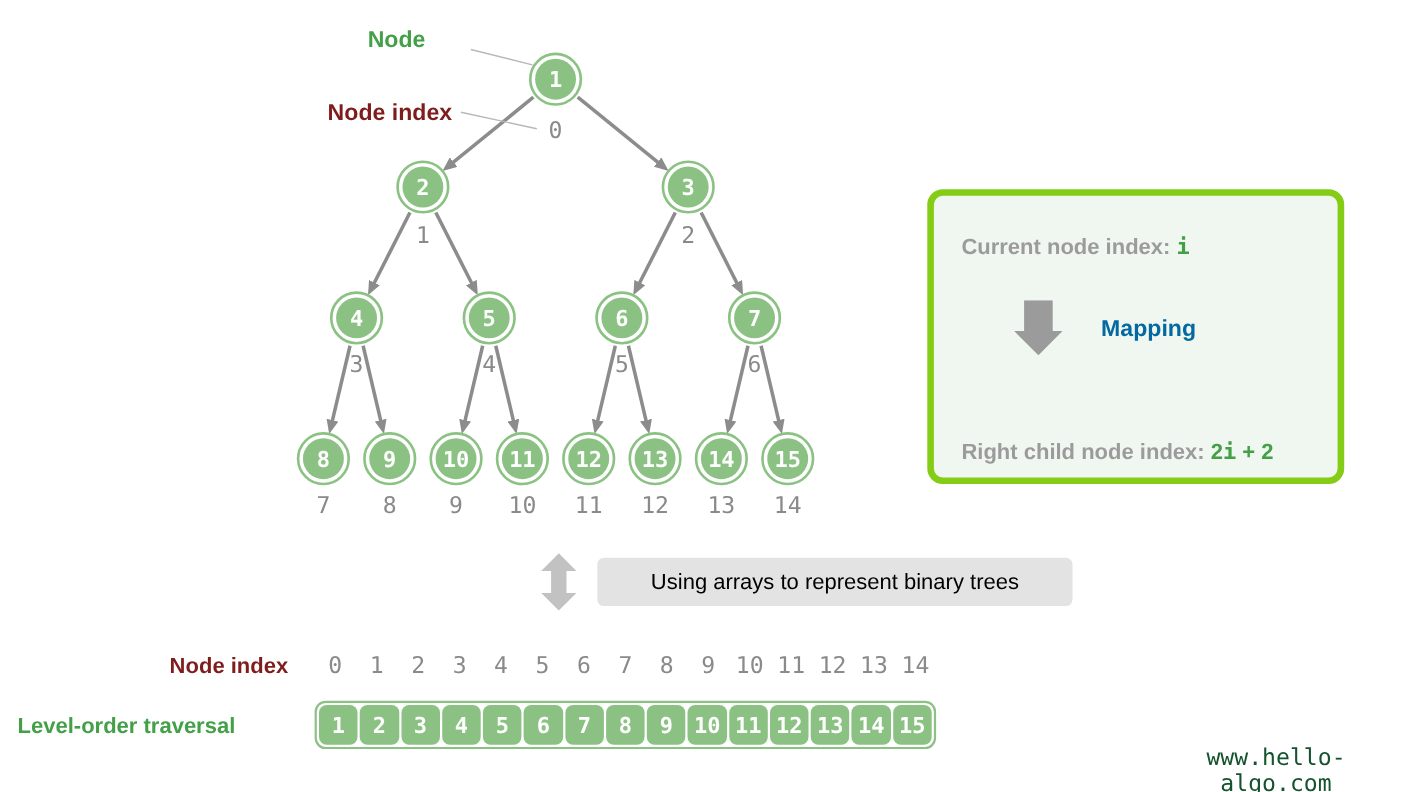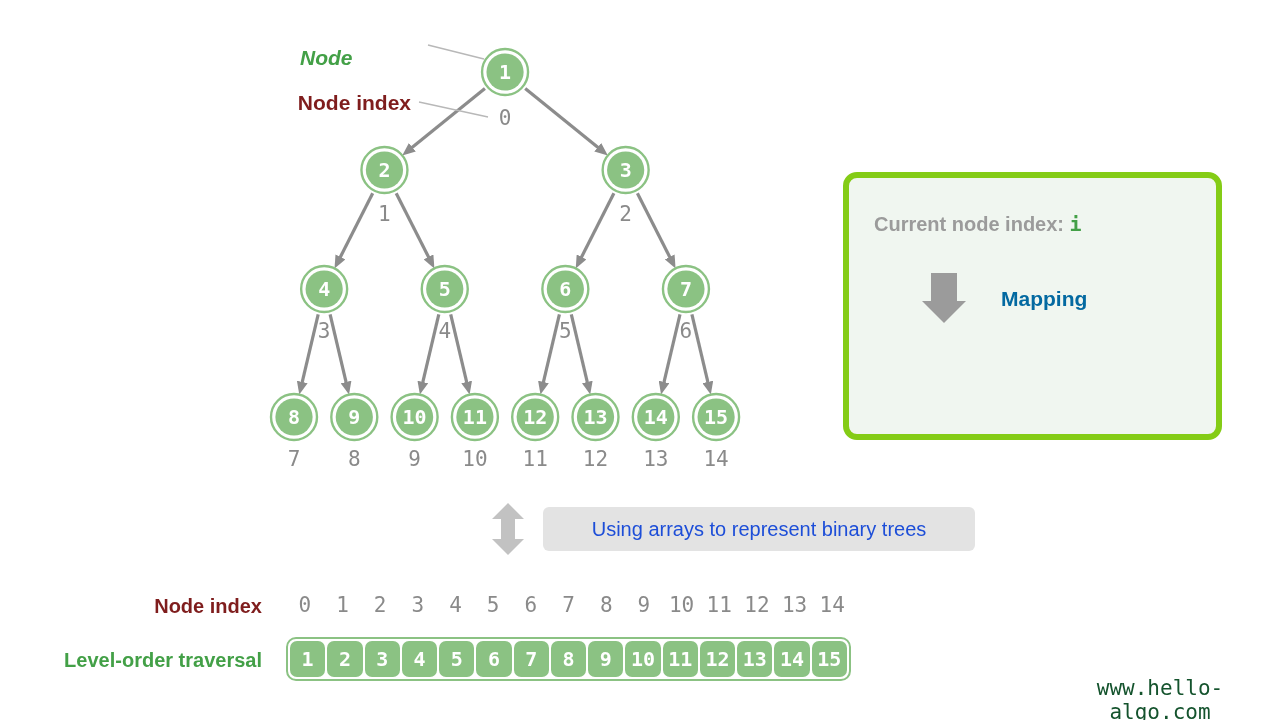--- a/index.html
+++ b/index.html
@@ -16,21 +16,21 @@
   .pointer-line{stroke:#b8b8b8;stroke-width:1.3;fill:none;}
   .node-ring{fill:none;stroke:#8bc283;stroke-width:2.4;}
   .node-disc{fill:#8bc283;}
   .tree-node-value{font-family:"DejaVu Sans Mono",monospace;font-weight:bold;font-size:20px;fill:#ffffff;text-anchor:middle;}
   .tree-node-index{font-family:"DejaVu Sans Mono",monospace;font-size:21px;fill:#8a8a8a;text-anchor:middle;}
 
   
   .lbl{font-weight:bold;font-size:21px;line-height:28px;}
   .lbl-green{color:#43a047;}
   .lbl-gray{color:#7f1d1d;}
-  #node-label{left:300px;top:44px;width:121px;text-align:left;font-style:italic;}
+  #node-label{left:300px;top:23px;width:121px;text-align:center;}
   #node-index-label{left:285px;top:89px;width:126px;text-align:right;}
 
   
   #info-box{
     left:843px;top:172px;width:379px;height:268px;
     background:#f0f6f0;border:6px solid #84cc16;border-radius:14px;
     box-sizing:border-box;
   }
   .ib-line{position:absolute;left:25px;font-size:20px;line-height:28px;font-weight:bold;color:#9b9b9b;white-space:nowrap;}
   .ib-value{color:#43a047;}
@@ -39,33 +39,33 @@
   #ib-mapping{position:absolute;left:152px;top:107px;font-size:21px;line-height:28px;font-weight:bold;color:#0369a1;}
   #ib-line3{top:182px;}
   #ib-line4{top:218px;}
   #mapping-arrow{position:absolute;left:73px;top:95px;}
 
   
   #caption-box{
     left:543px;top:507px;width:432px;height:44px;
     background:#e3e3e3;border-radius:6px;
     display:flex;align-items:center;justify-content:center;
-    font-size:20px;color:#1d4ed8;
+    font-size:20px;color:#000000;
   }
   #swap-arrow{left:490px;top:501px;}
 
   
   #bottom-index-label{left:0;top:592px;width:262px;text-align:right;font-size:20px;}
   #index-row{
     left:286px;top:591px;width:565px;height:27px;
     display:flex;align-items:center;
     font-family:"DejaVu Sans Mono",monospace;font-size:21px;color:#8a8a8a;
   }
   #index-row .slot{flex:1;text-align:center;}
-  #traversal-label{left:0;top:646px;width:262px;text-align:right;font-size:20px;}
+  #traversal-label{left:0;top:646px;width:262px;font-size:20px;padding-left:16px;}
   #cells-box{
     left:286px;top:637px;width:565px;height:44px;box-sizing:border-box;
     border:2px solid #8bc283;border-radius:10px;background:#ffffff;
     padding:2px;display:flex;gap:2px;
   }
   .cell{
     flex:1;background:#8bc283;border-radius:7px;
     display:flex;align-items:center;justify-content:center;
     color:#ffffff;font-family:"DejaVu Sans Mono",monospace;font-weight:bold;font-size:20px;
   }
@@ -201,20 +201,21 @@
 
 <div class="abs" id="info-box">
   <div class="ib-line" id="ib-line1"><span>Current node index: </span><span class="ib-value mono">i</span></div>
 
   <svg id="mapping-arrow" width="44" height="50">
     <polygon points="9,0 35,0 35,28 44,28 22,50 0,28 9,28" fill="#9b9b9b"></polygon>
   </svg>
   <div id="ib-mapping">Mapping</div>
 
 
+  <div class="ib-line" id="ib-line4"><span>Right child node index: </span><span class="ib-value"><span>2</span><span class="mono">i</span><span> + 2</span></span></div>
 </div>
 
 <svg class="abs" id="swap-arrow" width="36" height="56">
   <polygon points="18,2 34,18 25,18 25,38 34,38 18,54 2,38 11,38 11,18 2,18" fill="#c2c2c2"></polygon>
 </svg>
 <div class="abs" id="caption-box">
   <span>Using arrays to represent binary trees</span>
 </div>
 
 <div class="abs lbl lbl-gray" id="bottom-index-label">Node index</div>

